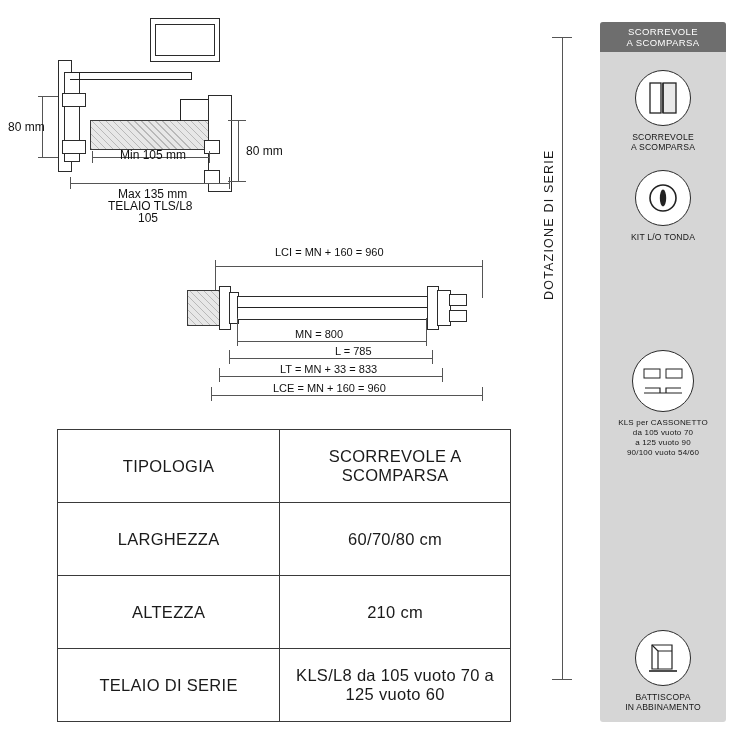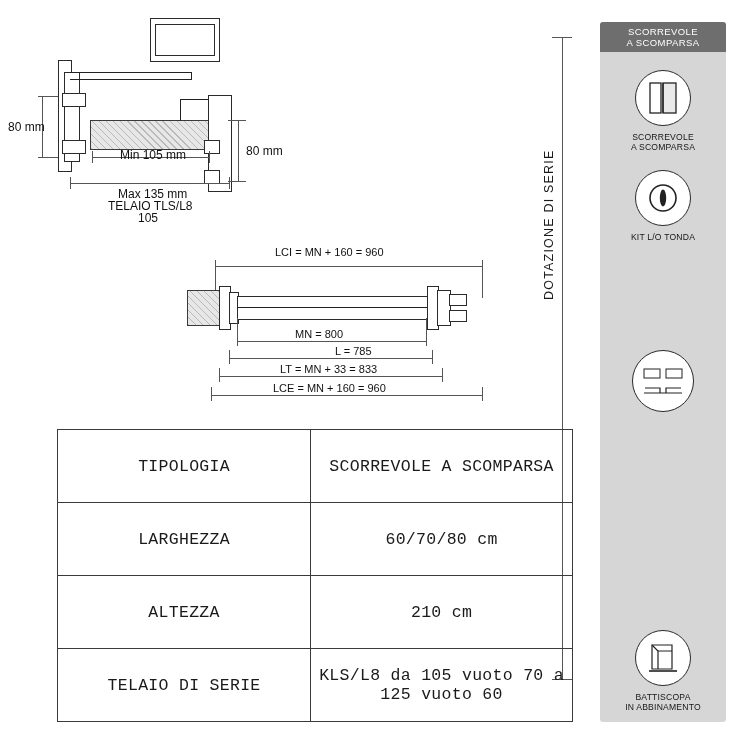--- a/index.html
+++ b/index.html
@@ -30,23 +30,22 @@
     border:1px solid #3a3a3a;
   }
   .box-out{position:absolute;border:1px solid #2b2b2b;background:#fff;}
 
   
   #mid-drawing{left:175px;top:238px;width:330px;height:175px;}
   .mid-txt{position:absolute;font-size:11px;color:#111;white-space:nowrap;}
 
   
   #spec-table{
-    position:absolute;left:57px;top:429px;width:516px;
+    position:absolute;left:57px;top:429px;width:454px;
     border-collapse:collapse;
-    font-family:Liberation Mono, monospace;
   }
   #spec-table td{
     border:1px solid #3a3a3a;
     text-align:center;
     font-size:16.5px;
     letter-spacing:.3px;
     padding:10px 4px;
     height:52px;
     vertical-align:middle;
   }
@@ -246,20 +245,26 @@
   <div class="side-item" style="top:328px;">
     <div class="icon-circle big">
       <svg width="42" height="30" viewBox="0 0 42 30">
         <rect x="2" y="3" width="16" height="9" fill="#fff" stroke="#222" stroke-width="1"></rect>
         <rect x="24" y="3" width="16" height="9" fill="#fff" stroke="#222" stroke-width="1"></rect>
         <path d="M3 22 H18 V27" fill="none" stroke="#222" stroke-width="1.2"></path>
         <path d="M24 27 V22 H39" fill="none" stroke="#222" stroke-width="1.2"></path>
         <line x1="2" y1="27" x2="40" y2="27" stroke="#222" stroke-width="1.2"></line>
       </svg>
     </div>
+    <div class="side-cap small">
+      <div>KLS per CASSONETTO</div>
+      <div>da 105 vuoto 70</div>
+      <div>a 125 vuoto 90</div>
+      <div>90/100 vuoto 54/60</div>
+    </div>
   </div>
 
   <div class="side-item" style="top:608px;">
     <div class="icon-circle">
       <svg width="34" height="34" viewBox="0 0 34 34">
         <path d="M6 4 L26 4 L26 28 L6 28 Z" fill="#fff" stroke="#222" stroke-width="1.2"></path>
         <path d="M6 4 L12 10 L12 28" fill="none" stroke="#222" stroke-width="1.2"></path>
         <line x1="12" y1="10" x2="26" y2="10" stroke="#222" stroke-width="1"></line>
         <line x1="3" y1="30" x2="31" y2="30" stroke="#222" stroke-width="1.6"></line>
       </svg>

